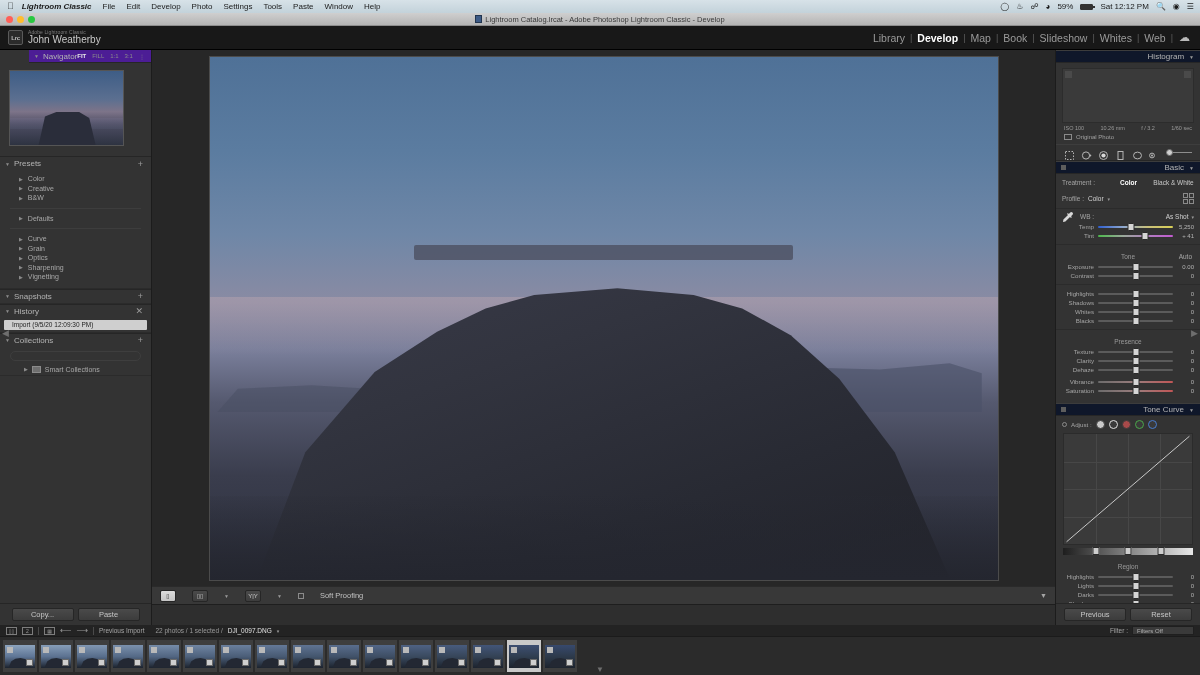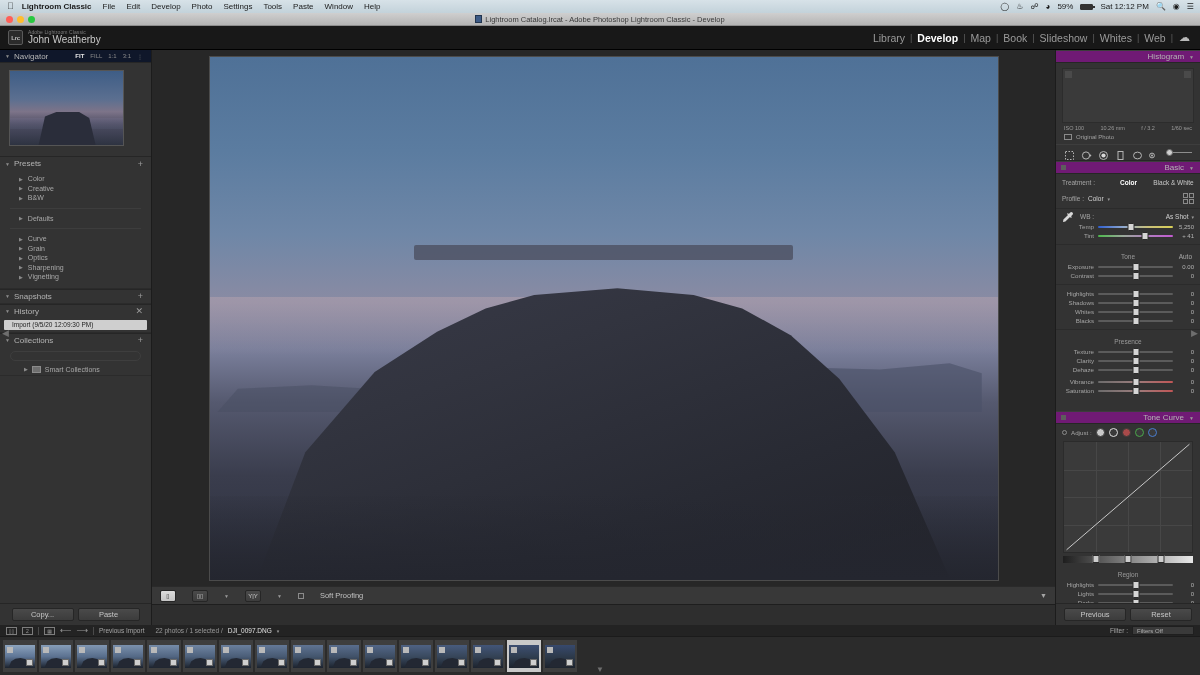--- a/index.html
+++ b/index.html
@@ -12,21 +12,21 @@
   .app { position: relative; width: 1200px; height: 675px; }
 
   
   .macbar {
     position: absolute; top: 0; left: 0; width: 1200px; height: 13px;
     background: linear-gradient(#d7e2e8, #c3d2da);
     display: flex; align-items: center; font-size: 8px; color: #1a1a1a;
   }
   .macbar .apple { margin: 0 8px 0 7px; font-size: 9px; line-height: 1; }
   .macbar .mi { margin-right: 11px; white-space: nowrap; }
-  .macbar .mi.strong { font-weight: bold; }
+  .macbar .mi.strong { font-weight: bold; font-style: italic; }
   .macbar .right { margin-left: auto; display: flex; align-items: center; gap: 7px; padding-right: 6px; }
   .macbar .right span { white-space: nowrap; }
   .batt {
     display: inline-block; width: 13px; height: 6px; border: 1px solid #333;
     border-radius: 1px; position: relative; background: #333;
   }
   .batt:after { content:""; position:absolute; right:-3px; top:1px; width:2px; height:2px; background:#333; }
 
   
   .titlebar {
@@ -71,21 +71,21 @@
     background: #333333; border-right: 1px solid #1c1c1c;
     display: flex; flex-direction: column;
   }
   .lp-scroll { flex: 1; overflow: hidden; }
   .panel-head {
     display: flex; align-items: center; height: 13px; padding: 0 8px 0 14px;
     font-size: 8px; color: #b4b4b4; position: relative; background: #333;
   }
   .panel-head .tri { position: absolute; left: 5px; font-size: 5px; color: #8c8c8c; }
   .panel-head .right-ic { margin-left: auto; color: #9a9a9a; font-size: 9px; }
-  .navhead { background: #0f172a; border-bottom: 1px solid #262626; }
+  .navhead { background: #4c1d95; border-bottom: 1px solid #262626; margin-left: 29px; }
   .navzoom { margin-left: auto; display: flex; gap: 6px; align-items: center; font-size: 6px; color: #8a8a8a; }
   .navzoom .on { color: #e6e6e6; font-weight: bold; }
   .nav-img-wrap { background: #333; padding: 7px 9px 10px 9px; }
   .nav-img {
     width: 115px; height: 76px; border: 1px solid #555;
     background: linear-gradient(#3e5d86 0%, #5b6f90 38%, #7d7489 55%, #4d4d63 72%, #2e3341 100%);
     position: relative; overflow: hidden;
   }
   .nav-mesa {
     position: absolute; left: 22%; bottom: 0; width: 56%; height: 52%;
@@ -189,21 +189,21 @@
   
   .rightpanel {
     position: absolute; right: 0; top: 0; width: 145px; height: 575px;
     background: #333333; border-left: 1px solid #1c1c1c;
     display: flex; flex-direction: column;
   }
   .rp-scroll { flex: 1; overflow: hidden; }
   .rhead {
     height: 13px; display: flex; align-items: center; justify-content: flex-end;
     padding: 0 6px; font-size: 8px; color: #b4b4b4;
-    background: #701a75; border-top: 1px solid #3c3c3c; border-bottom: 1px solid #262626;
+    background: #0f172a; border-top: 1px solid #3c3c3c; border-bottom: 1px solid #262626;
     position: relative;
   }
   .rhead .sw { position: absolute; left: 5px; width: 5px; height: 5px; background: #5d5d5d; }
   .rhead .tri { margin-left: 5px; font-size: 5px; color: #9a9a9a; }
   .histo {
     margin: 5px 6px 0 6px; height: 55px; background: #3a3a3a; border: 1px solid #2c2c2c;
     position: relative;
   }
   .clip { position: absolute; top: 2px; width: 7px; height: 7px; background: #4a4a4a; }
   .clip.l { left: 2px; } .clip.r { right: 2px; }
@@ -714,21 +714,21 @@
           <span class="vl">0</span>
         </div>
         <div class="slider-row">
           <span class="lb">Saturation</span>
           <span class="track sat">
               <span class="knob" style="left:50%"></span>
             </span>
           <span class="vl">0</span>
         </div>
 
-        <div class="rhead" style="margin-top:16px">
+        <div class="rhead" style="margin-top:8px">
           <span class="sw"></span>
           <span>Tone Curve</span>
           <span class="tri">▼</span>
         </div>
 
         <div class="tc-adjust">
           <span class="tc-dot"></span>
           <span>Adjust :</span>
           <span class="chan" style="background:#c9c9c9"></span>
           <span class="chan" style="background:#3a3a3a;border-color:#e0e0e0"></span>

